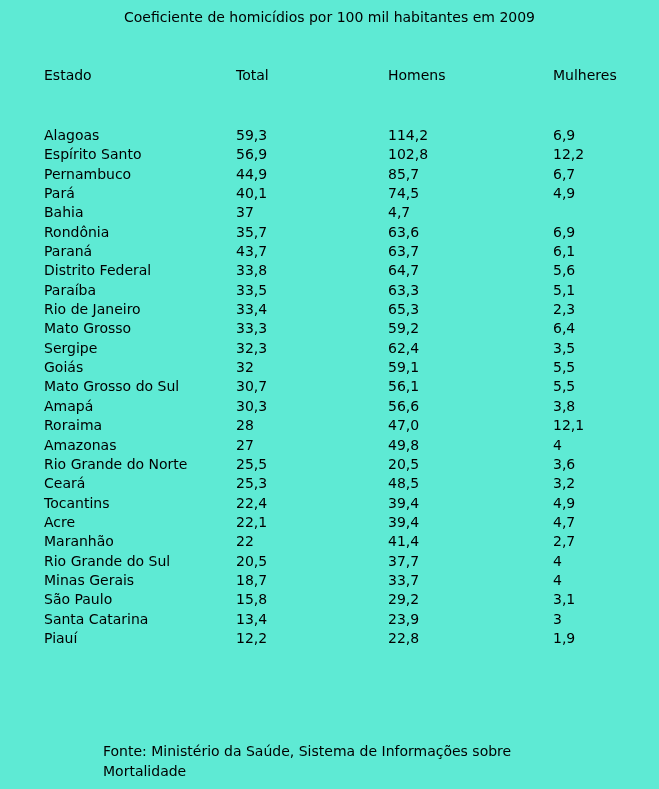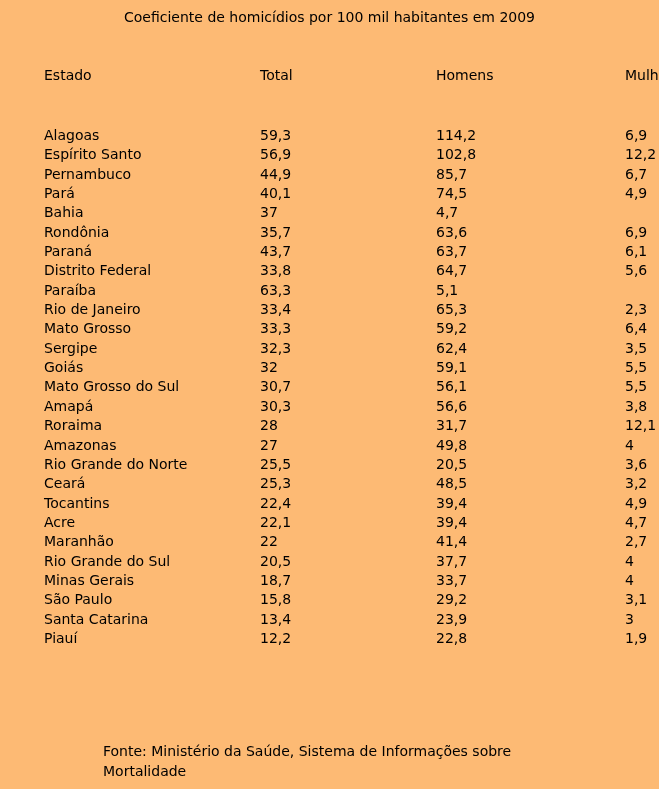--- a/index.html
+++ b/index.html
@@ -4,39 +4,38 @@
 <style>
   html, body {
     margin: 0;
     padding: 0;
     background: #ffffff;
   }
   .page {
     position: relative;
     width: 659px;
     height: 789px;
-    background: #fdba74;
+    background: #5eead4;
     color: #000000;
     font-family: "DejaVu Sans", "Liberation Sans", sans-serif;
     font-size: 14px;
     overflow: hidden;
   }
   .title {
     position: absolute;
     top: 9px;
     left: 0;
     width: 659px;
     text-align: center;
     white-space: nowrap;
   }
   .grid-row {
     display: grid;
     grid-template-columns: 192px 152px 165px auto;
     align-items: baseline;
-    gap: 24px;
   }
   .header-row {
     position: absolute;
     left: 44px;
     top: 67px;
     width: 600px;
     height: 19px;
   }
   .table-body {
     position: absolute;
@@ -114,20 +113,21 @@
         <div>6,1</div>
       </div>
       <div class="grid-row">
         <div>Distrito Federal</div>
         <div>33,8</div>
         <div>64,7</div>
         <div>5,6</div>
       </div>
       <div class="grid-row">
         <div>Paraíba</div>
+        <div>33,5</div>
         <div>63,3</div>
         <div>5,1</div>
       </div>
       <div class="grid-row">
         <div>Rio de Janeiro</div>
         <div>33,4</div>
         <div>65,3</div>
         <div>2,3</div>
       </div>
       <div class="grid-row">
@@ -156,21 +156,21 @@
       </div>
       <div class="grid-row">
         <div>Amapá</div>
         <div>30,3</div>
         <div>56,6</div>
         <div>3,8</div>
       </div>
       <div class="grid-row">
         <div>Roraima</div>
         <div>28</div>
-        <div>31,7</div>
+        <div>47,0</div>
         <div>12,1</div>
       </div>
       <div class="grid-row">
         <div>Amazonas</div>
         <div>27</div>
         <div>49,8</div>
         <div>4</div>
       </div>
       <div class="grid-row">
         <div>Rio Grande do Norte</div>

